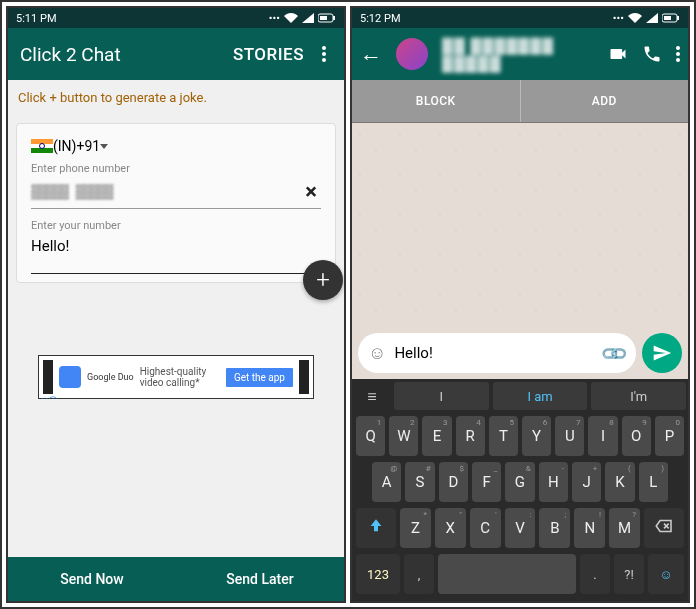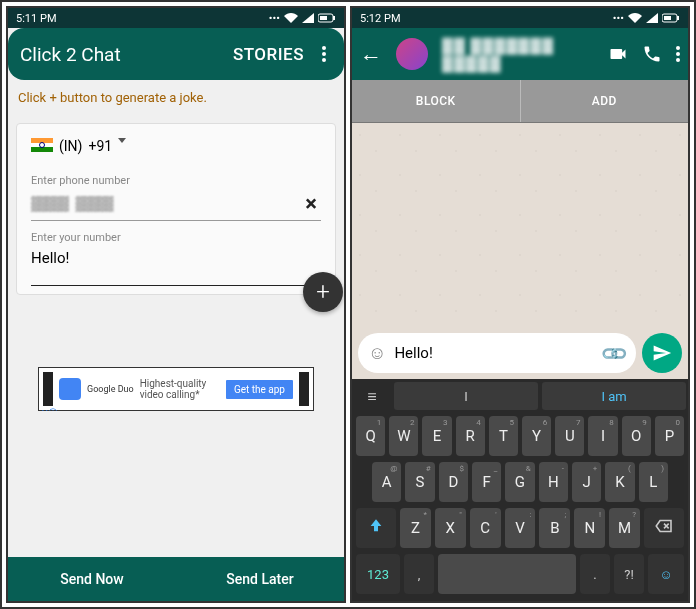--- a/index.html
+++ b/index.html
@@ -2,28 +2,28 @@
 <html><head>
 <meta charset="utf-8">
 <style>
 * { margin: 0; padding: 0; box-sizing: border-box; font-family: Roboto, Arial, sans-serif; }
 body { background: #fff; width: 696px; height: 609px; position: relative; }
 .container { display: flex; gap: 4px; padding: 4px; border: 2px solid #333; width: 696px; height: 609px; }
 .phone { flex: 1; border: 2px solid #333; display: flex; flex-direction: column; background: #f0f0f0; position: relative; overflow: hidden; }
 .statusbar { background: #0d3536; color: #fff; height: 20px; display: flex; align-items: center; padding: 0 8px; font-size: 11px; gap: 40px; }
 .statusbar .time { flex: 1; }
 .statusbar .icons { display: flex; gap: 4px; align-items: center; }
-.appbar { background: #075e54; color: #fff; height: 52px; display: flex; align-items: center; padding: 0 12px; gap: 12px; border-radius: 16px; }
+.appbar { background: #075e54; color: #fff; height: 52px; display: flex; align-items: center; padding: 0 12px; gap: 12px; }
 .appbar .title { flex: 1; font-size: 19px; font-weight: 400; }
 .appbar .action { font-size: 17px; font-weight: 500; letter-spacing: 0.5px; margin-left: 28px; }
 .appbar .dots { width: 16px; display: flex; flex-direction: column; gap: 2px; align-items: center; }
 .appbar .dots span { width: 4px; height: 4px; background: #fff; border-radius: 50%; }
 .hint { background: #f0f0f0; padding: 10px 10px; font-size: 13px; color: #a16207; }
 .card { background: #fafafa; margin: 8px; border: 1px solid #ddd; border-radius: 4px; padding: 14px 14px 8px 14px; position: relative; }
-.country-row { display: flex; align-items: flex-start; gap: 6px; font-size: 14px; margin-bottom: 20px; }
+.country-row { display: flex; align-items: center; font-size: 14px; margin-bottom: 8px; }
 .flag { width: 22px; height: 14px; background: linear-gradient(#ff9933 33%, #fff 33% 66%, #138808 66%); position: relative; }
 .flag::after { content: ''; position: absolute; left: 50%; top: 50%; width: 4px; height: 4px; border: 0.6px solid #000080; border-radius: 50%; transform: translate(-50%, -50%); }
 .dropdown-tri { width: 0; height: 0; border-left: 4px solid transparent; border-right: 4px solid transparent; border-top: 5px solid #555; }
 .field-label { font-size: 11px; color: #888; margin-bottom: 4px; }
 .field-row { display: flex; align-items: center; border-bottom: 1px solid #999; padding-bottom: 4px; margin-bottom: 10px; }
 .field-row input { flex: 1; border: none; background: transparent; font-size: 14px; outline: none; }
 .clear-x { font-size: 22px; color: #222; cursor: pointer; padding: 0 4px; font-weight: bold; }
 .pixelated { font-family: monospace; color: #aaa; filter: blur(1px); letter-spacing: -1px; }
 .msg-field { border-bottom: 1.5px solid #222; padding-bottom: 18px; margin-top: 4px; }
 .msg-field input { width: 100%; border: none; background: transparent; font-size: 15px; outline: none; }
@@ -61,21 +61,21 @@
 .suggest .menu-key { flex: 0 0 36px; background: transparent; color: #ccc; font-size: 16px; }
 .suggest .active { color: #4fc3f7; }
 .kb-row { display: flex; padding: 0 2px; }
 .kb-row button { flex: 1; margin: 3px 2px; height: 40px; background: #4a4a4a; border: none; border-radius: 4px; color: #eee; font-size: 15px; position: relative; }
 .kb-row button .sup { position: absolute; top: 2px; right: 4px; font-size: 8px; color: #999; }
 .kb-row.r2 { padding: 0 18px; }
 .kb-row .special { background: #333; }
 .kb-bottom { display: flex; padding: 0 2px 4px; }
 .kb-bottom button { margin: 3px 2px; height: 40px; background: #333; border: none; border-radius: 4px; color: #ccc; font-size: 13px; }
 .kb-bottom .space { flex: 1; background: #4a4a4a; }
-.kb-bottom .k123 { flex: 0 0 44px; color: #5eead4; }
+.kb-bottom .k123 { flex: 0 0 44px; color: #fef9c3; }
 .kb-bottom .small { flex: 0 0 30px; }
 .kb-bottom .emoji { flex: 0 0 36px; color: #4fc3f7; }
 </style>
 </head>
 <body>
 
 <div class="container">
 
   <div class="phone">
     <div class="statusbar">
@@ -191,20 +191,21 @@
         <svg viewBox="0 0 24 24">
             <path d="M2 21l21-9L2 3v7l15 2-15 2v7z"></path>
           </svg>
       </div>
     </div>
     <div class="keyboard">
       <div class="suggest">
         <button class="menu-key">≡</button>
         <button>I</button>
         <button class="active">I am</button>
+        <button>I'm</button>
       </div>
       <div class="kb-row">
           <button>Q<span class="sup">1</span></button>
           <button>W<span class="sup">2</span></button>
           <button>E<span class="sup">3</span></button>
           <button>R<span class="sup">4</span></button>
           <button>T<span class="sup">5</span></button>
           <button>Y<span class="sup">6</span></button>
           <button>U<span class="sup">7</span></button>
           <button>I<span class="sup">8</span></button>

